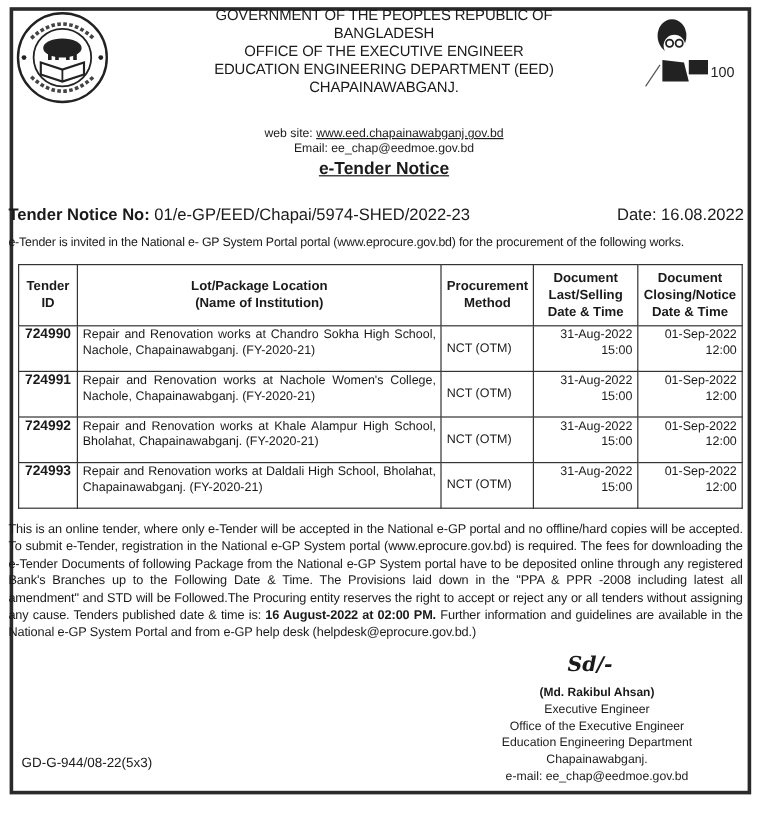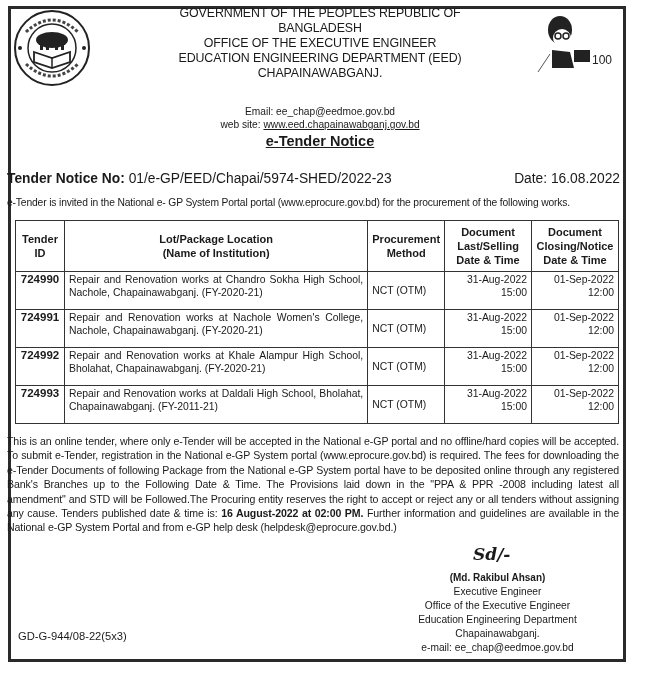--- a/index.html
+++ b/index.html
@@ -73,22 +73,22 @@
 
 <div class="header">
   <div>GOVERNMENT OF THE PEOPLES REPUBLIC OF</div>
   <div>BANGLADESH</div>
   <div>OFFICE OF THE EXECUTIVE ENGINEER</div>
   <div>EDUCATION ENGINEERING DEPARTMENT (EED)</div>
   <div>CHAPAINAWABGANJ.</div>
 </div>
 
 <div class="contact">
+  <div><span>web site: </span><span class="link">www.eed.chapainawabganj.gov.bd</span></div>
   <div>Email: ee_chap@eedmoe.gov.bd</div>
-  <div><span>web site: </span><span class="link">www.eed.chapainawabganj.gov.bd</span></div>
 </div>
 
 <div class="notice-title">e-Tender Notice</div>
 
 <div class="tender-no"><b>Tender Notice No:</b><span> 01/e-GP/EED/Chapai/5974-SHED/2022-23</span></div>
 <div class="tender-date">Date: 16.08.2022</div>
 
 <div class="intro">e-Tender is invited in the National e- GP System Portal portal (www.eprocure.gov.bd) for the procurement of the following works.</div>
 
 <table class="works">
@@ -153,21 +153,21 @@
           <div>31-Aug-2022</div>
           <div>15:00</div>
         </td>
       <td class="date">
           <div>01-Sep-2022</div>
           <div>12:00</div>
         </td>
     </tr>
     <tr>
       <td class="tid">724993</td>
-      <td class="loc">Repair and Renovation works at Daldali High School, Bholahat, Chapainawabganj. (FY-2011-21)</td>
+      <td class="loc">Repair and Renovation works at Daldali High School, Bholahat, Chapainawabganj. (FY-2020-21)</td>
       <td class="method">NCT (OTM)</td>
       <td class="date">
           <div>31-Aug-2022</div>
           <div>15:00</div>
         </td>
       <td class="date">
           <div>01-Sep-2022</div>
           <div>12:00</div>
         </td>
     </tr>

